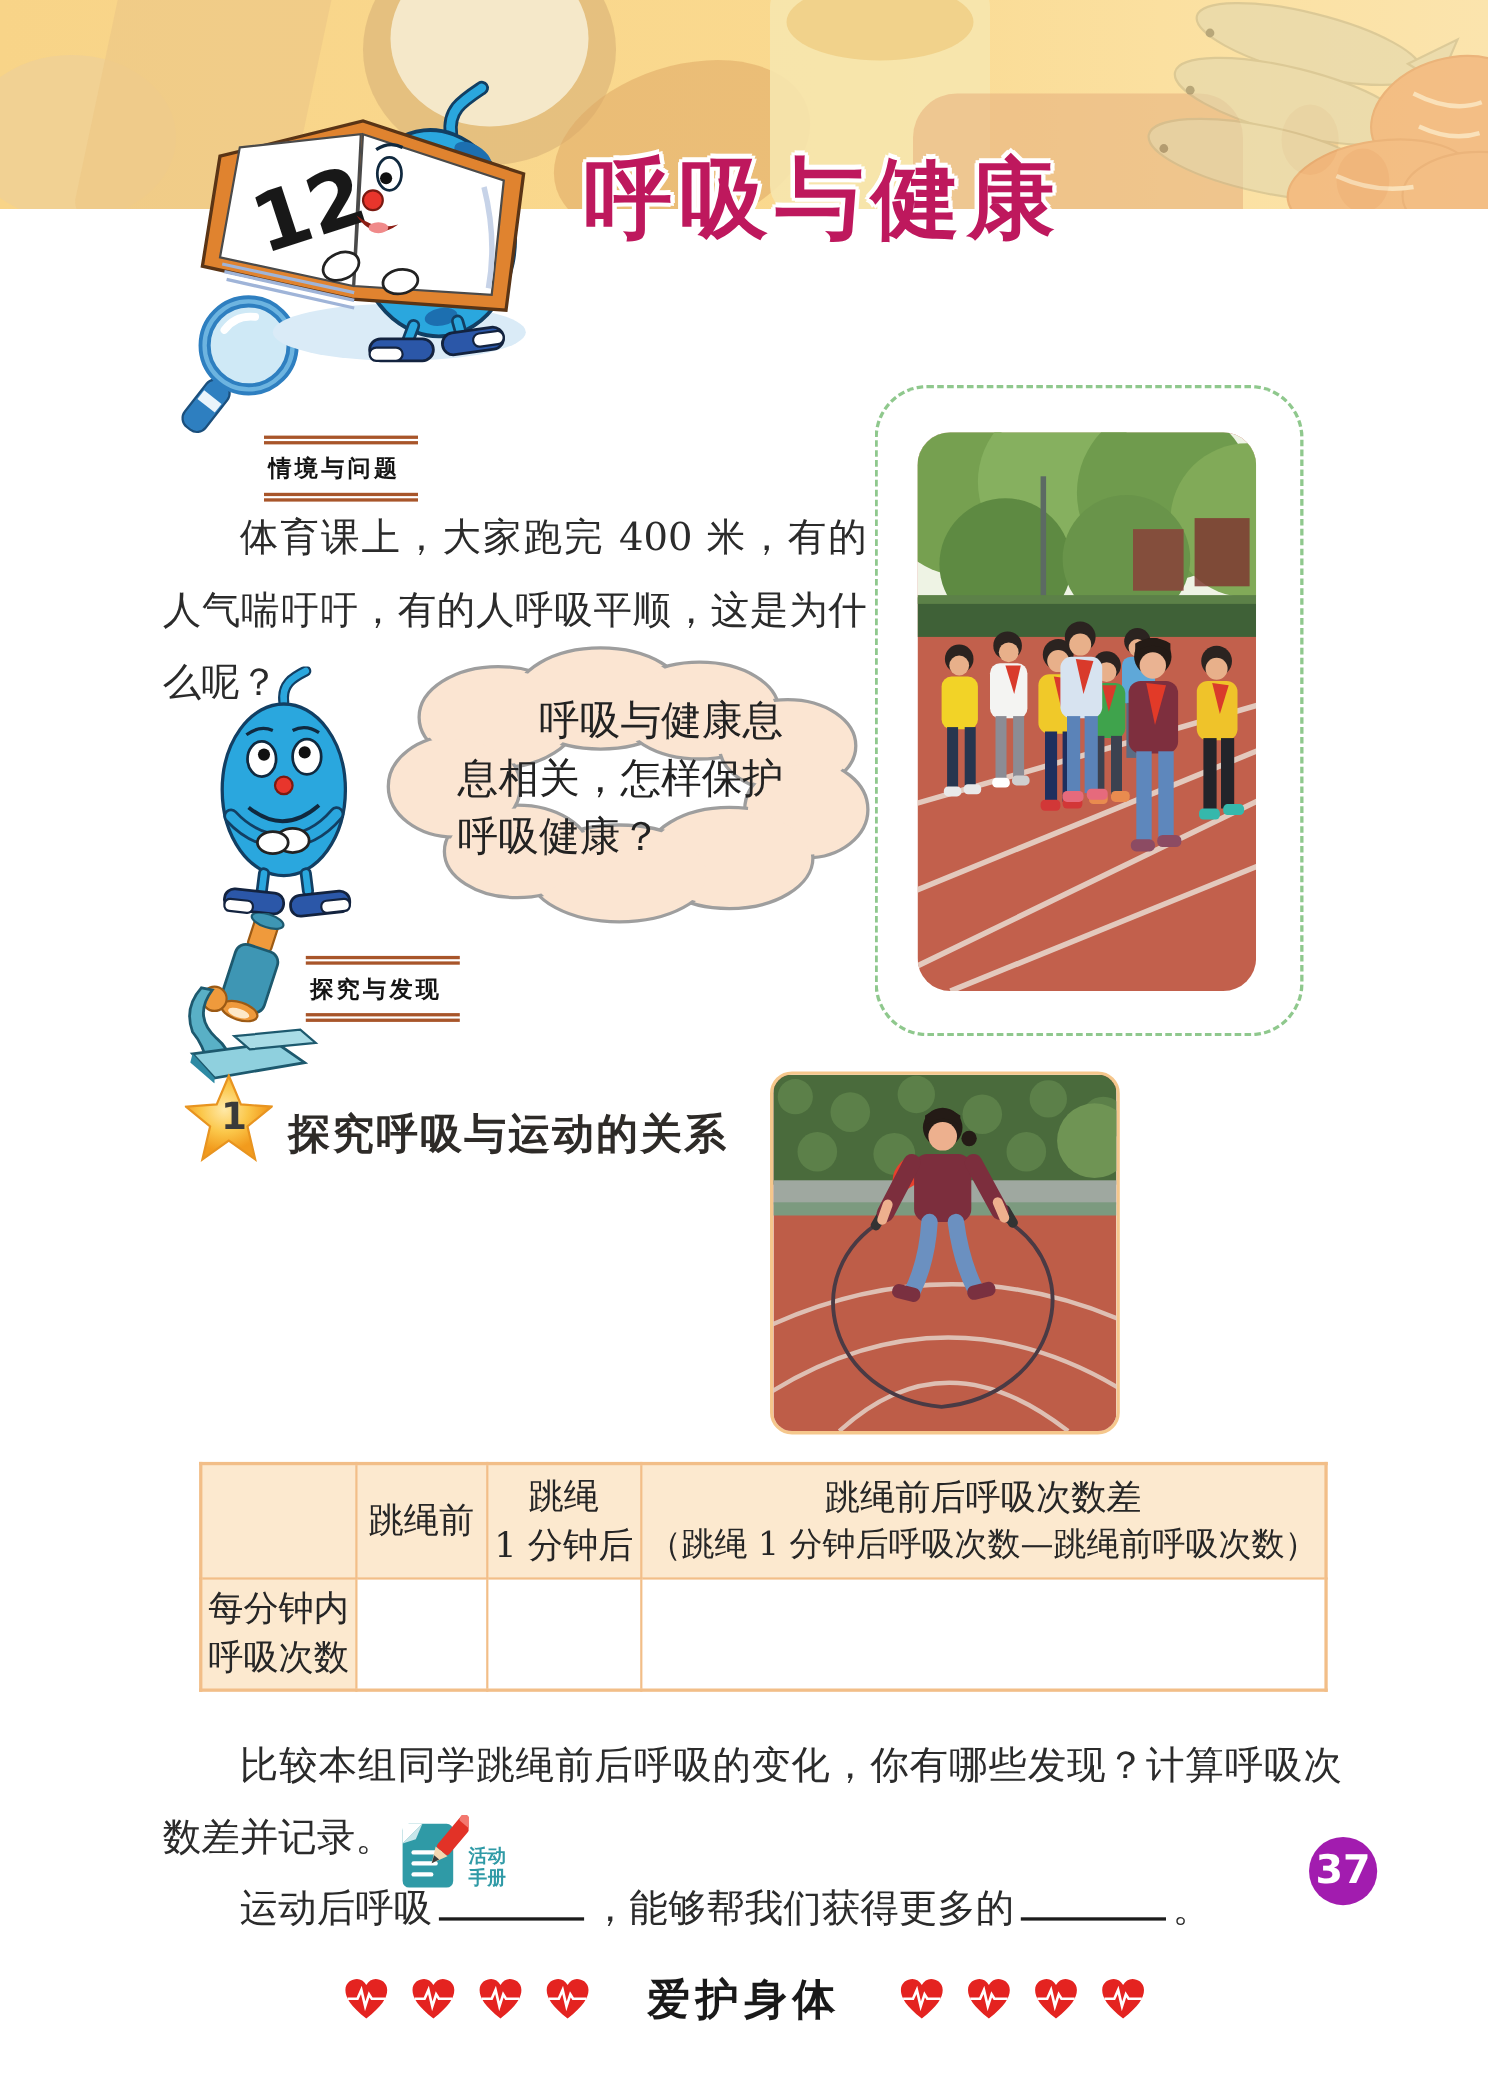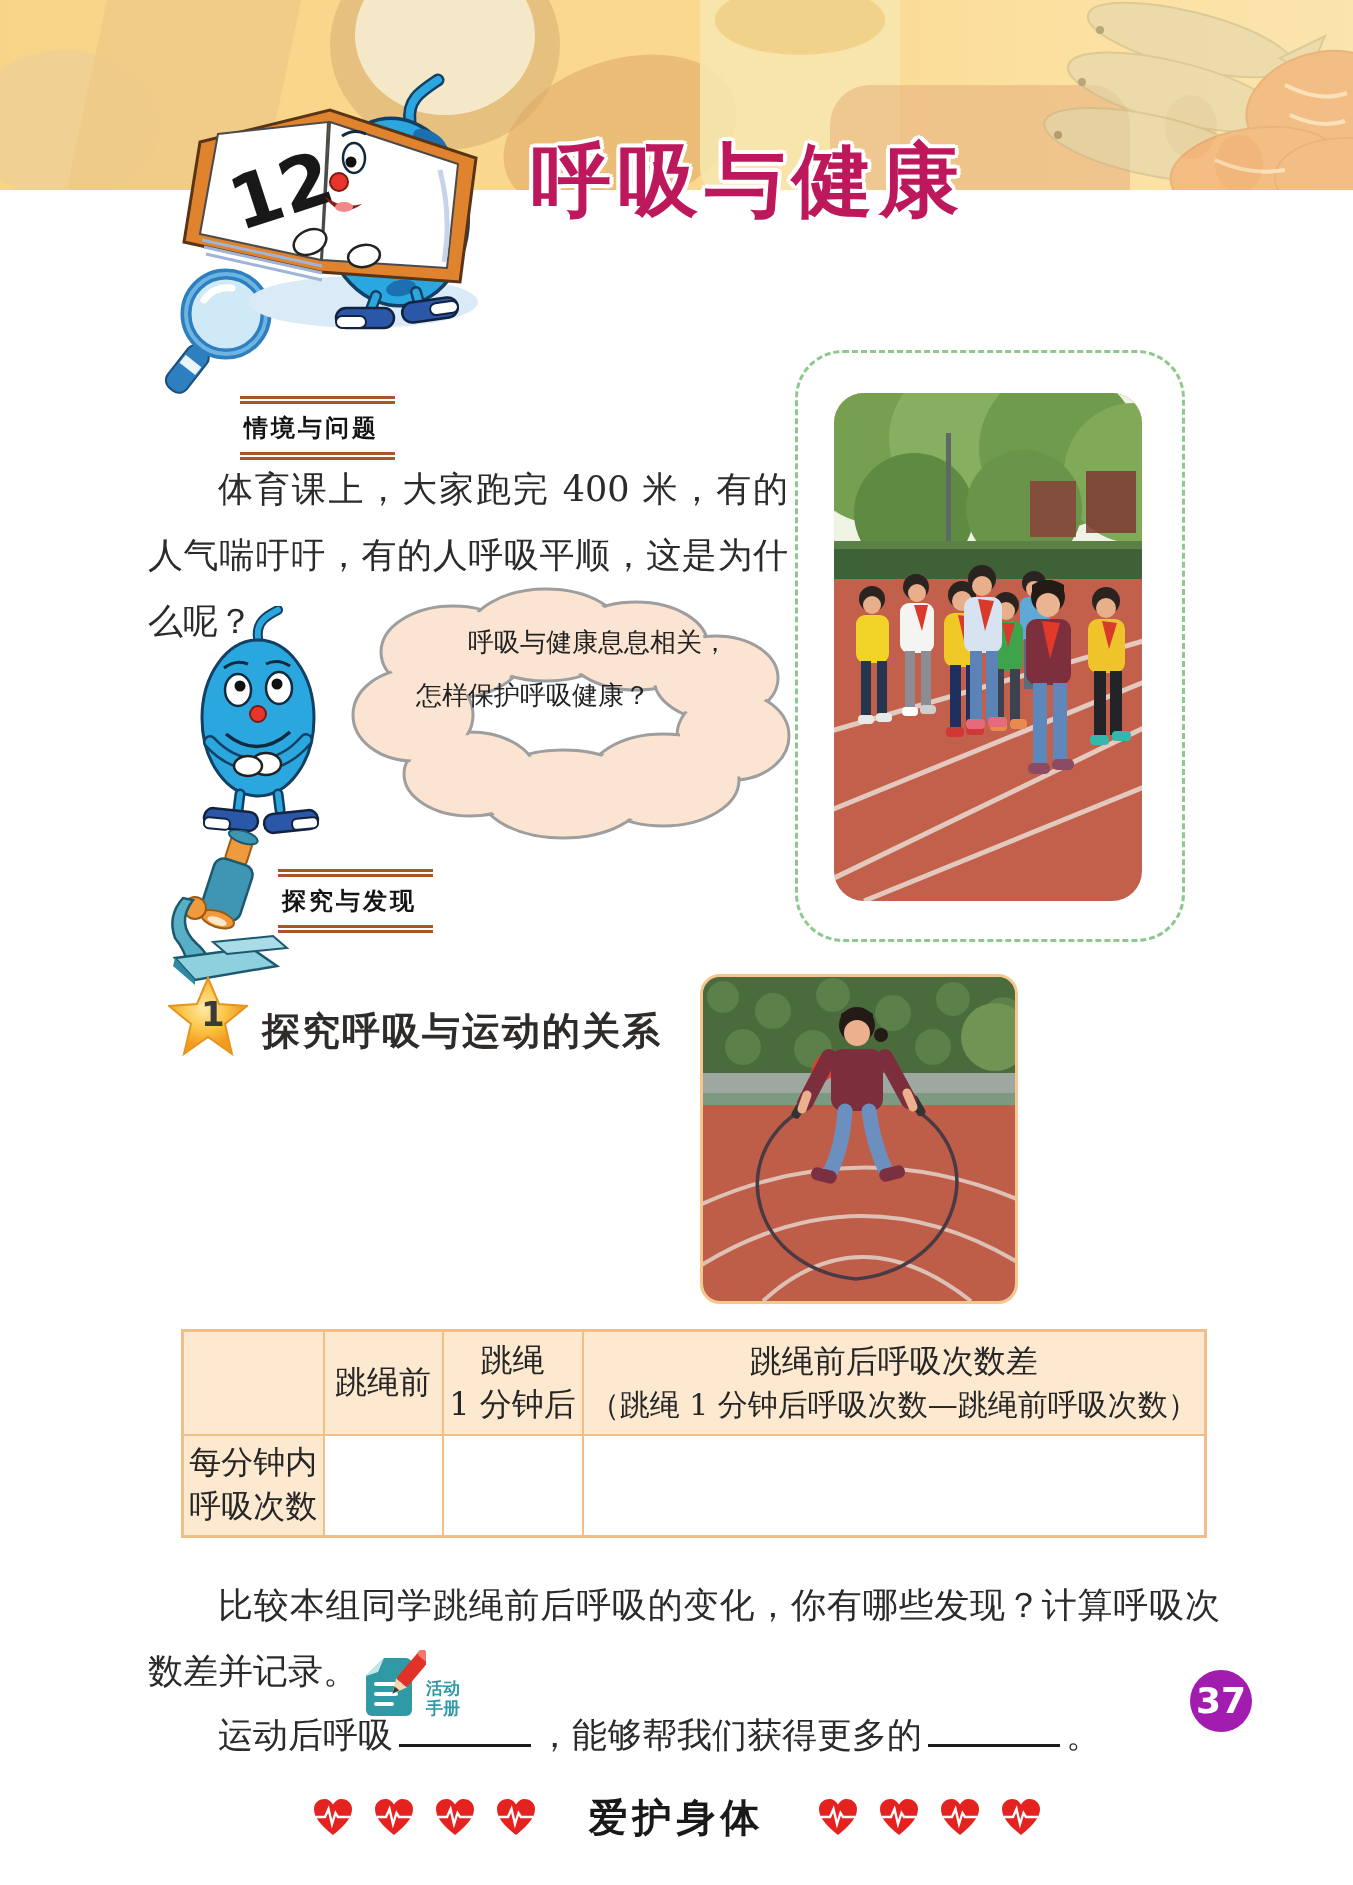--- a/index.html
+++ b/index.html
@@ -14,39 +14,39 @@
   
   .page-title{position:absolute;left:520px;top:128px;font-family:"DejaVu Sans",sans-serif;
       font-weight:bold;font-size:80px;letter-spacing:7px;color:#be185d;z-index:6;
       text-shadow:-4px 0 0 #fff,4px 0 0 #fff,0 -4px 0 #fff,0 4px 0 #fff,
                   -3px -3px 0 #fff,3px -3px 0 #fff,-3px 3px 0 #fff,3px 3px 0 #fff;margin-left:11px;}
 
   .mascot-wrap{position:absolute;left:158px;top:70px;width:356px;height:262px;z-index:5;}
 
   
   .section-label{position:absolute;font-family:"DejaVu Sans",sans-serif;font-weight:bold;
-      font-size:24px;color:#141414;letter-spacing:3px;padding:8px 16px 8px 4px;
+      font-size:21px;color:#141414;letter-spacing:3px;padding:8px 16px 8px 4px;
       border-top:8px double #a8552a;border-bottom:8px double #a8552a;background:#fff;}
   .label-situation{left:240px;top:396px;}
   .label-explore{left:278px;top:869px;}
 
   .icon-abs{position:absolute;}
 
   
   .para{position:absolute;font-size:35px;line-height:66px;text-align:justify;
         text-indent:2em;color:#2b2b2b;}
   .para-1{left:148px;top:456px;width:640px;}
   .para-2{left:148px;top:1076px;width:475px;line-height:65px;}
   .para-3{left:148px;top:1572px;width:1072px;}
   .para-4{left:148px;top:1702px;width:1072px;}
   .blank{display:inline-block;width:132px;height:10px;border-bottom:3.5px solid #1c1c1c;margin:0 6px;}
 
   
   .bubble-wrap{position:absolute;left:328px;top:580px;width:468px;height:272px;}
-  .bubble-text{position:absolute;left:88px;top:36px;width:330px;font-size:26px;line-height:53px;
+  .bubble-text{position:absolute;left:88px;top:48px;width:330px;font-size:37px;line-height:53px;
       text-indent:2em;color:#222;}
 
   
   .photo-frame-dashed{position:absolute;left:795px;top:350px;width:384px;height:586px;
       border:3px dashed #8fc88d;border-radius:48px;z-index:1;}
   .photo-run{position:absolute;left:36px;top:40px;width:308px;height:508px;border-radius:30px;overflow:hidden;}
   .photo-rope{position:absolute;left:700px;top:974px;width:312px;height:324px;
       border:3px solid #f5c78c;border-radius:20px;overflow:hidden;}
 
   

